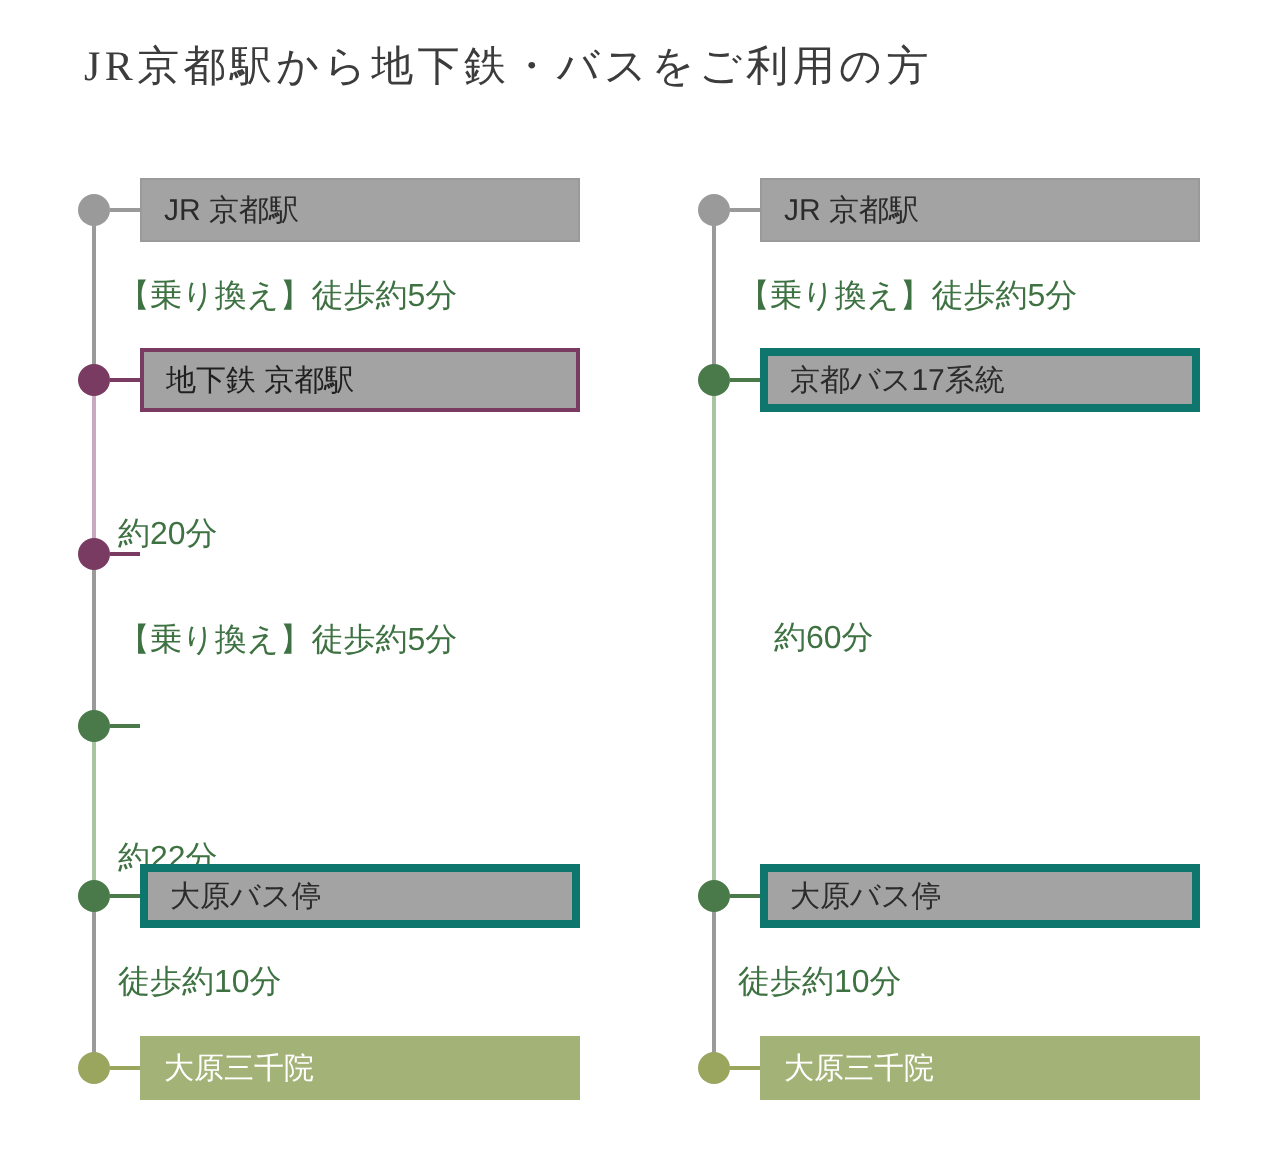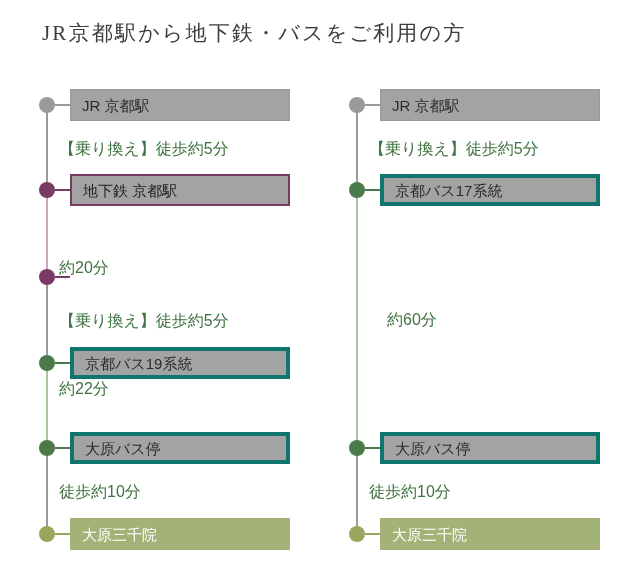--- a/index.html
+++ b/index.html
@@ -105,34 +105,33 @@
 
 <div class="routes">
   <div class="route-col col-left" id="col-0">
       <div class="seg" style="top: 105px; height: 85px; background: rgb(154, 154, 154);"></div>
       <div class="caption" style="top: 140.5px;">【乗り換え】徒歩約5分</div>
       <div class="seg" style="top: 190px; height: 87px; background: rgb(201, 168, 192);"></div>
       <div class="caption" style="top: 240px; margin-top: 20px;">約20分</div>
       <div class="seg" style="top: 277px; height: 86px; background: rgb(154, 154, 154);"></div>
       <div class="caption" style="top: 313px;">【乗り換え】徒歩約5分</div>
       <div class="seg" style="top: 363px; height: 85px; background: rgb(168, 196, 160);"></div>
-      <div class="caption" style="top: 381px;">約22分</div>
+      <div class="caption" style="top: 422px;">約22分</div>
       <div class="seg" style="top: 448px; height: 86px; background: rgb(154, 154, 154);"></div>
       <div class="caption" style="top: 484px;">徒歩約10分</div>
       <div class="dot" style="top: 97px; background: rgb(154, 154, 154);"></div>
       <div class="stub" style="top: 104px; background: rgb(154, 154, 154);"></div>
       <div class="node gray" style="top: 89px;">JR 京都駅</div>
       <div class="dot" style="top: 182px; background: rgb(122, 59, 98);"></div>
       <div class="stub" style="top: 189px; background: rgb(122, 59, 98);"></div>
       <div class="node purple" style="top: 174px;">地下鉄 京都駅</div>
       <div class="dot" style="top: 269px; background: rgb(122, 59, 98);"></div>
       <div class="stub" style="top: 276px; background: rgb(122, 59, 98);"></div>
       <div class="dot" style="top: 355px; background: rgb(74, 122, 74);"></div>
       <div class="stub" style="top: 362px; background: rgb(74, 122, 74);"></div>
-      <div class="node green" style="top: 347px;">京都バス19系統</div>
       <div class="dot" style="top: 440px; background: rgb(74, 122, 74);"></div>
       <div class="stub" style="top: 447px; background: rgb(74, 122, 74);"></div>
       <div class="node green" style="top: 432px;">大原バス停</div>
       <div class="dot" style="top: 526px; background: rgb(154, 165, 94);"></div>
       <div class="stub" style="top: 533px; background: rgb(154, 165, 94);"></div>
       <div class="node dest" style="top: 518px;">大原三千院</div>
     </div>
   <div class="route-col col-right" id="col-1">
       <div class="seg" style="top: 105px; height: 85px; background: rgb(154, 154, 154);"></div>
       <div class="caption" style="top: 140.5px;">【乗り換え】徒歩約5分</div>

